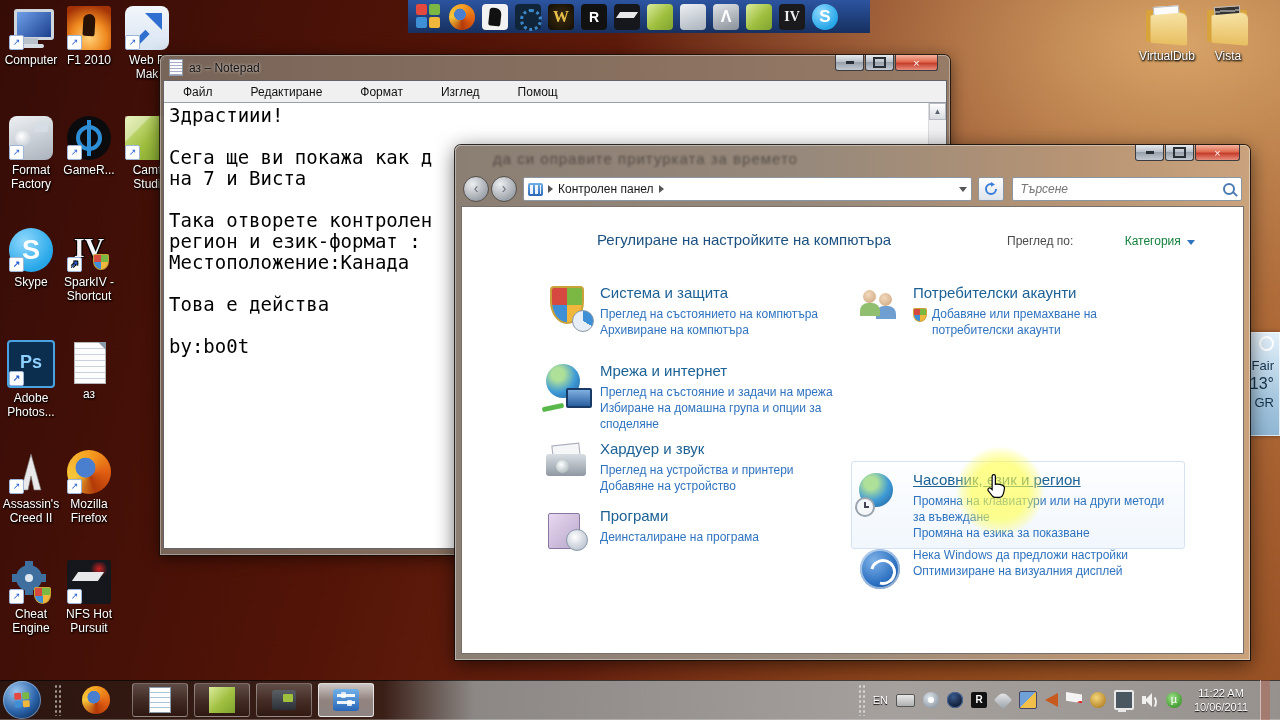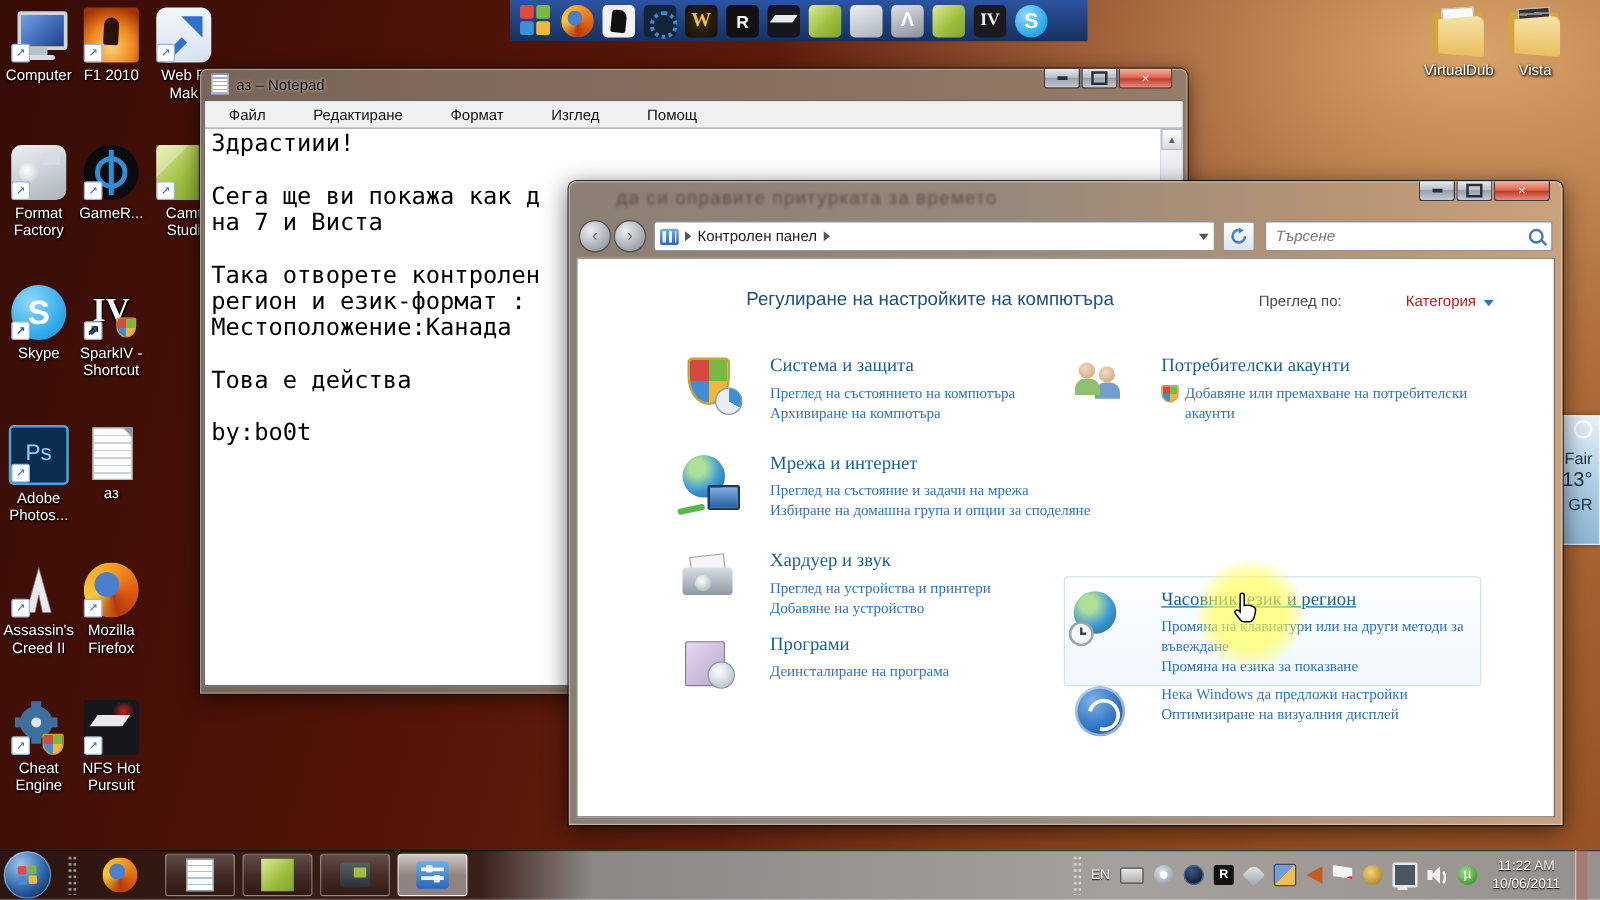--- a/index.html
+++ b/index.html
@@ -35,21 +35,21 @@
   .i-gr:before{content:"";position:absolute;left:9px;top:9px;width:18px;height:18px;border:4px solid #2f8fd6;border-radius:50%;}
   .i-gr:after{content:"";position:absolute;left:20px;top:4px;width:4px;height:36px;background:#2f8fd6;}
   .i-camt{background:linear-gradient(135deg,#dcec9c,#9fbf3f 55%,#7fa32f);border-radius:4px;}
   .i-camt:after{content:"";position:absolute;left:0;top:0;width:0;height:0;border-top:26px solid rgba(255,255,255,.35);border-right:26px solid transparent;}
   .i-skype{background:radial-gradient(circle at 35% 30%,#8fd8fd,#27a7e8 70%);border-radius:50%;color:#fff;font-size:27px;font-weight:bold;line-height:44px;text-align:center;}
   .i-iv{font-family:"Liberation Serif",serif;font-weight:900;font-size:27px;line-height:40px;text-align:center;color:#f4f4f6;
         text-shadow:-1px -1px 0 #000,1px -1px 0 #000,-1px 1px 0 #000,1px 1px 0 #000;}
   .uacs{display:inline-block;width:12px;height:12px;border:1px solid #caa23a;border-radius:2px 2px 55% 55%/2px 2px 60% 60%;
         background:conic-gradient(#7ab843 0 90deg,#f0b73c 0 180deg,#3f8fd6 0 270deg,#d64941 0 360deg);}
   .i-iv .uacs{position:absolute;right:2px;bottom:2px;width:14px;height:14px;}
-  .i-ps{background:#0b2d4e;border:2px solid #4aa3e0;border-radius:4px;color:#8fd0ff;font-size:18px;font-weight:normal;line-height:40px;text-align:center;}
+  .i-ps{background:#0b2d4e;border:2px solid #4aa3e0;border-radius:4px;color:#8fd0ff;font-size:18px;font-weight:bold;line-height:40px;text-align:center;}
   .i-txt .pp{position:absolute;left:7px;top:2px;width:30px;height:40px;background:#fdfdfd;border:1px solid #b5b5b5;
       background-image:repeating-linear-gradient(180deg,transparent 0 5px,#c9d2da 5px 6px);}
   .i-txt .pp:after{content:"";position:absolute;right:-1px;top:-1px;border-top:8px solid #8a9aa8;border-left:8px solid transparent;}
   .i-ac svg,.ig svg{display:block;}
   .i-fx{border-radius:50%;background:
       radial-gradient(circle at 42% 40%,#4a7fd0 0 26%,rgba(0,0,0,0) 28%),
       conic-gradient(#f7a122,#e05e12 25%,#b33a08 45%,#f7c73a 70%,#f7a122);}
   .i-ce{position:relative;}
   .i-ce .gear{position:absolute;left:7px;top:5px;width:26px;height:26px;border-radius:50%;background:#3f6f9e;}
   .i-ce .gear:before{content:"";position:absolute;left:-4px;top:9px;width:34px;height:8px;background:#3f6f9e;}
@@ -145,23 +145,23 @@
   #refreshbtn{width:26px;height:24px;background:linear-gradient(180deg,#fdfdfd,#dfe5ec);border:1px solid #8c96a0;border-radius:2px;
     display:flex;align-items:center;justify-content:center;box-sizing:border-box;}
   #searchbox{width:232px;height:24px;background:#fff;border:1px solid #8c96a0;border-radius:2px;display:flex;align-items:center;
     padding:0 6px;box-sizing:border-box;margin-left:2px;}
   #searchbox input{border:none;outline:none;flex:1;font-size:12px;font-style:italic;color:#777;font-family:"Liberation Sans",sans-serif;background:transparent;}
   .mag{width:8px;height:8px;border:2px solid #4a7ab0;border-radius:50%;position:relative;flex:none;}
   .mag:after{content:"";position:absolute;width:6px;height:2px;background:#4a7ab0;transform:rotate(45deg);right:-5px;bottom:-2px;}
   #cp-client{position:absolute;left:6px;top:61px;width:783px;height:448px;background:#fff;border:1px solid #77706a;box-sizing:border-box;overflow:hidden;}
   #cp-head{position:absolute;left:135px;top:24px;font-size:15px;color:#1c5080;}
   #cp-view{position:absolute;left:545px;top:27px;font-size:12px;color:#4a4a4a;}
-  #cp-view .val{color:#b91c1c;margin-left:8px;padding-left:40px;}
+  #cp-view .val{color:#15803d;margin-left:8px;padding-left:40px;}
   #cp-view .vchev{display:inline-block;width:0;height:0;border-top:5px solid #2f73bf;border-left:4px solid transparent;border-right:4px solid transparent;margin-left:3px;}
-  .grp{position:absolute;display:flex;gap:26px;font-family:Liberation Serif, serif;}
+  .grp{position:absolute;display:flex;gap:10px;}
   .gico{width:46px;height:46px;flex:none;position:relative;}
   .gtxt{display:flex;flex-direction:column;width:262px;}
   .gtitle{font-size:15px;line-height:18px;color:#1d6195;margin-bottom:4px;text-decoration:none;}
   .gtitle.hov{text-decoration:underline;}
   .glink{font-size:12px;line-height:16px;color:#2f73bf;text-decoration:none;}
   .glrow{display:flex;gap:5px;align-items:flex-start;}
   .glrow .uacs{flex:none;margin-top:2px;}
   #hl3{position:absolute;left:389px;top:254px;width:332px;height:86px;border:1px solid #d4e2f1;border-radius:3px;
     background:linear-gradient(180deg,#fdfeff,#f1f7fd);}
   

